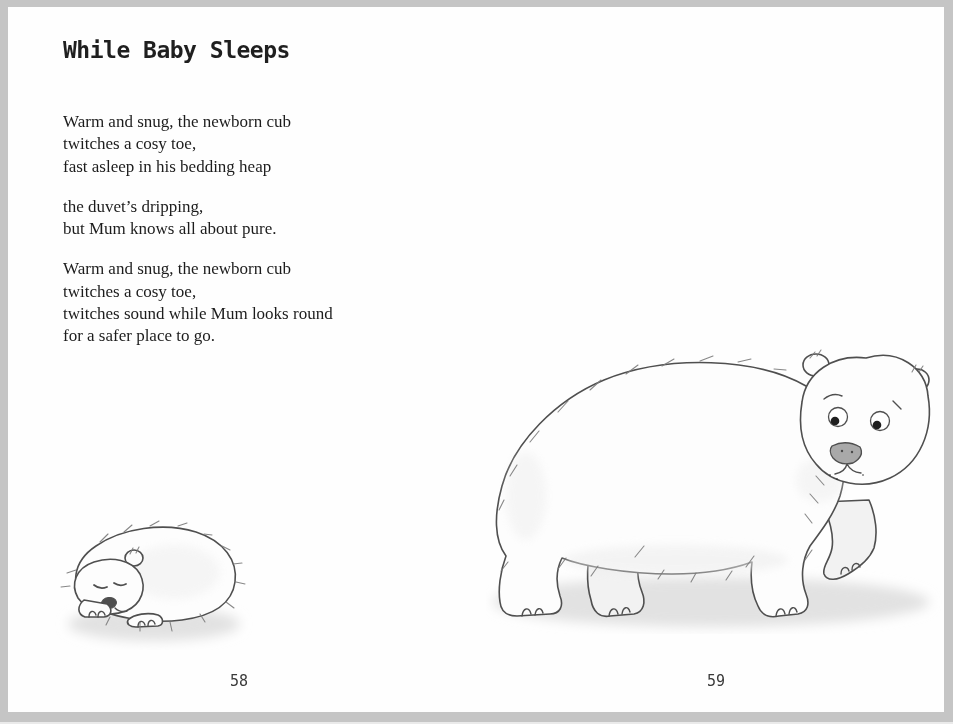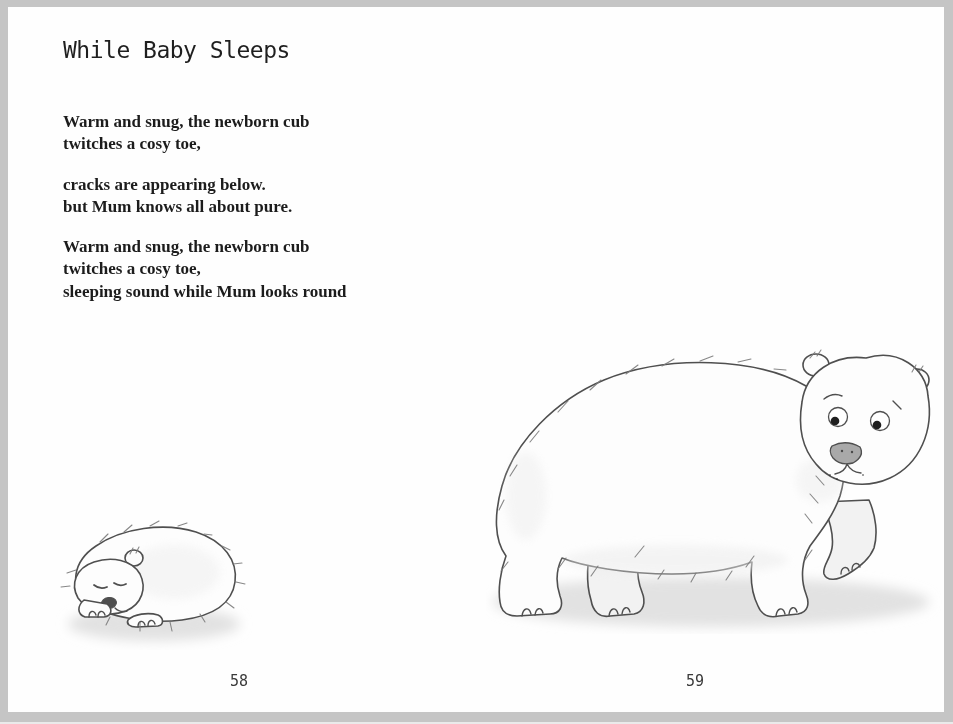--- a/index.html
+++ b/index.html
@@ -12,35 +12,35 @@
     position:absolute; left:8px; top:7px; width:936px; height:705px;
     background:var(--page,#fefefe);
   }
   .bottom-strip{
     position:absolute; left:0; right:0; bottom:0; height:2px;
     background:var(--bottom-strip,#eaeaea);
   }
   .title{
     position:absolute; left:55px; top:30px; margin:0;
     font-family:"DejaVu Sans Mono", monospace;
-    font-size:23px; font-weight:normal; letter-spacing:-0.5px;
+    font-size:23px; font-weight:bold; letter-spacing:-0.5px;
     color:var(--title,#1f1f1f);
   }
   .poem{
     position:absolute; left:55px; top:104px; width:350px;
     font-size:17px; line-height:22.3px; color:var(--text,#1c1c1c);
   }
-  .stanza{ margin:0 0 18px 0;font-weight:bold; }
+  .stanza{ margin:0 0 18px 0; }
   .pagenum{
     position:absolute; top:665px; width:48px; text-align:center;
     font-family:"DejaVu Sans Mono", monospace;
     font-size:15px; color:var(--pagenum,#3a3a3a);
   }
   .pagenum.left{ left:207px; }
-  .pagenum.right{ left:648px;text-align:right; }
+  .pagenum.right{ left:684px; }
   .illus{ position:absolute; }
   
   .shape{ fill:var(--paper,#fdfdfd); stroke:var(--ink,#4f4f4f);
           stroke-width:1.6; stroke-linecap:round; stroke-linejoin:round; }
   .shape.dim{ fill:var(--paper-dim,#f2f2f2); }
   .line{ fill:none; stroke:var(--ink,#4f4f4f); stroke-width:1.4; stroke-linecap:round; }
   .line.lw{ stroke-width:1.8; }
   .fur{ fill:none; stroke:var(--fur,#7a7a7a); stroke-width:1.1;
         stroke-linecap:round; opacity:.9; }
   .eye{ fill:#ffffff; stroke:var(--ink,#4f4f4f); stroke-width:1.3; }
@@ -55,29 +55,31 @@
 
 <div id="screen">
   <div class="page">
 
     <h1 class="title">While Baby Sleeps</h1>
 
     <div class="poem">
       <div class="stanza">
           <div class="poem-line">Warm and snug, the newborn cub</div>
           <div class="poem-line">twitches a cosy toe,</div>
+          <div class="poem-line">fast asleep in his bedding heap</div>
         </div>
       <div class="stanza">
-          <div class="poem-line">cracks are appearing below.</div>
+          <div class="poem-line">the duvet’s dripping,</div>
           <div class="poem-line">but Mum knows all about pure.</div>
         </div>
       <div class="stanza">
           <div class="poem-line">Warm and snug, the newborn cub</div>
           <div class="poem-line">twitches a cosy toe,</div>
-          <div class="poem-line">sleeping sound while Mum looks round</div>
+          <div class="poem-line">twitches sound while Mum looks round</div>
+          <div class="poem-line">for a safer place to go.</div>
         </div>
     </div>
 
     <svg width="0" height="0" style="position:absolute" aria-hidden="true">
       <defs>
         <filter id="soft" x="-30%" y="-60%" width="160%" height="220%">
             <feGaussianBlur stdDeviation="6"></feGaussianBlur>
           </filter>
         <filter id="soft2" x="-30%" y="-60%" width="160%" height="220%">
             <feGaussianBlur stdDeviation="4"></feGaussianBlur>

